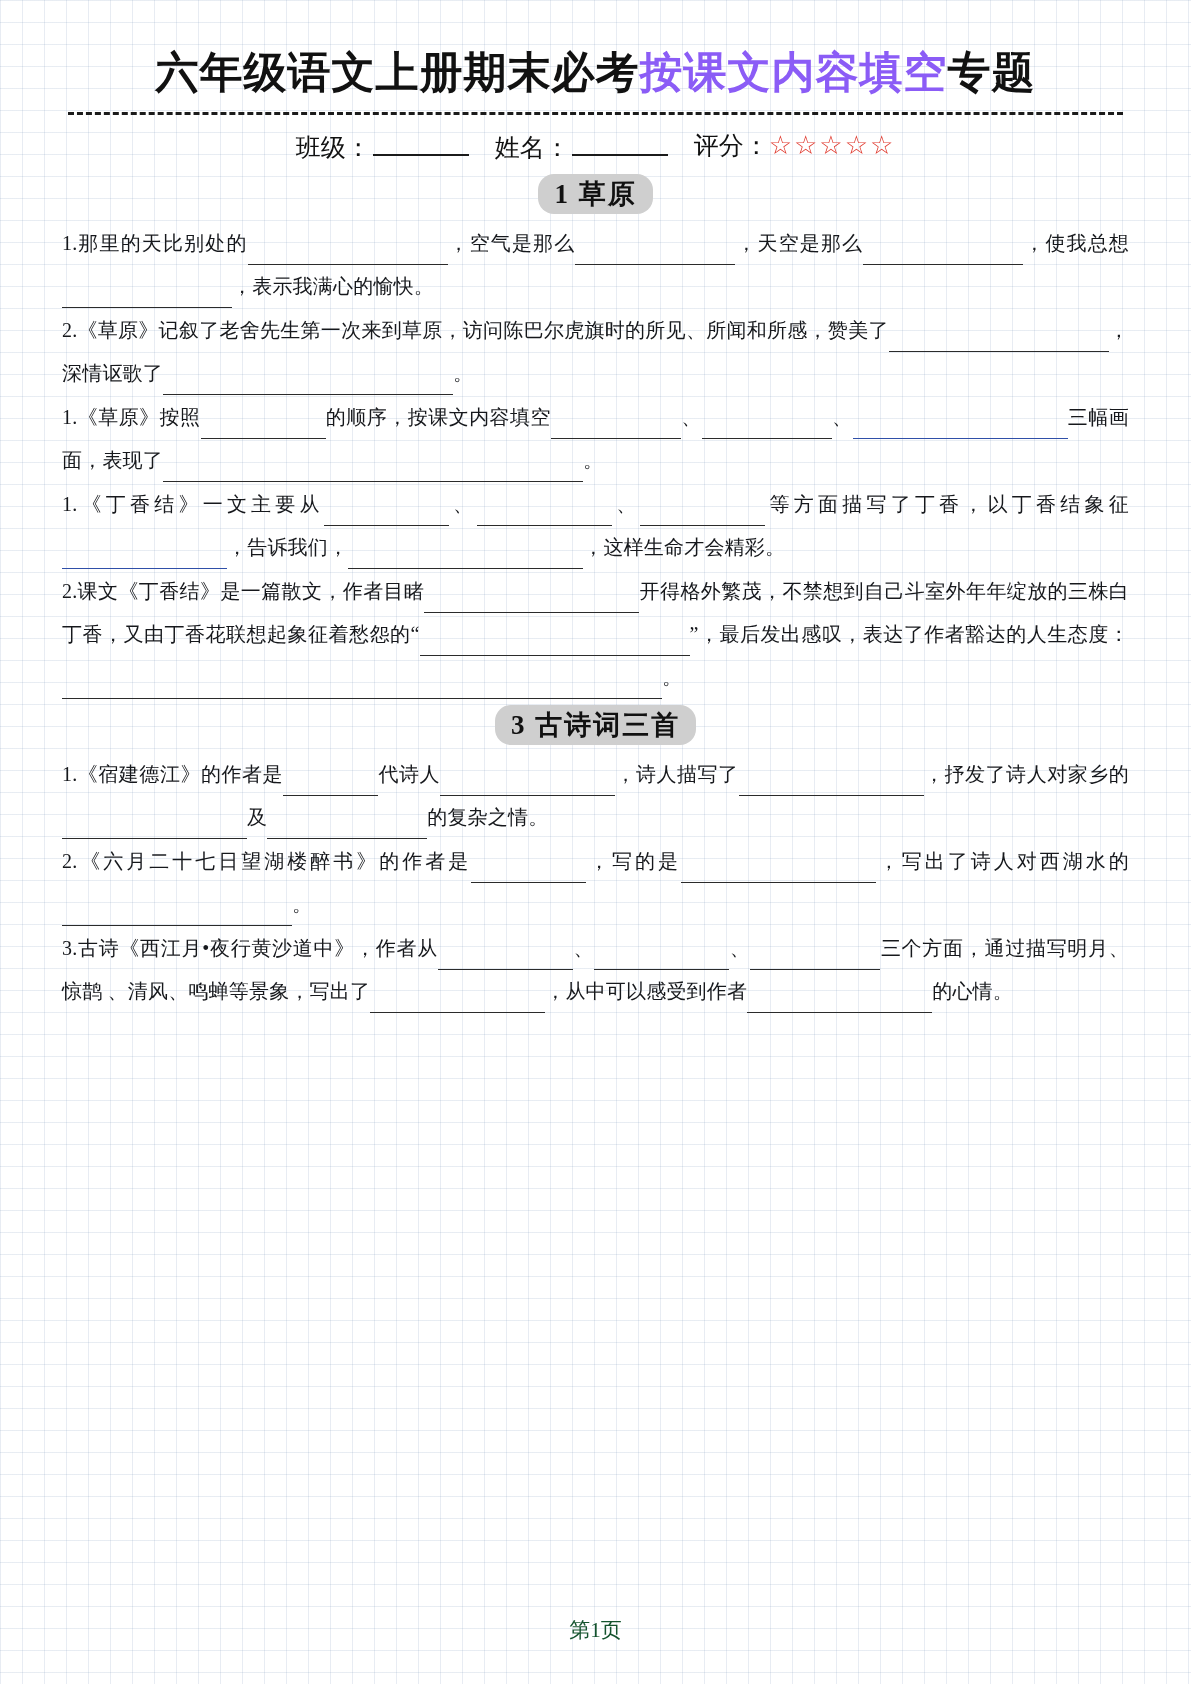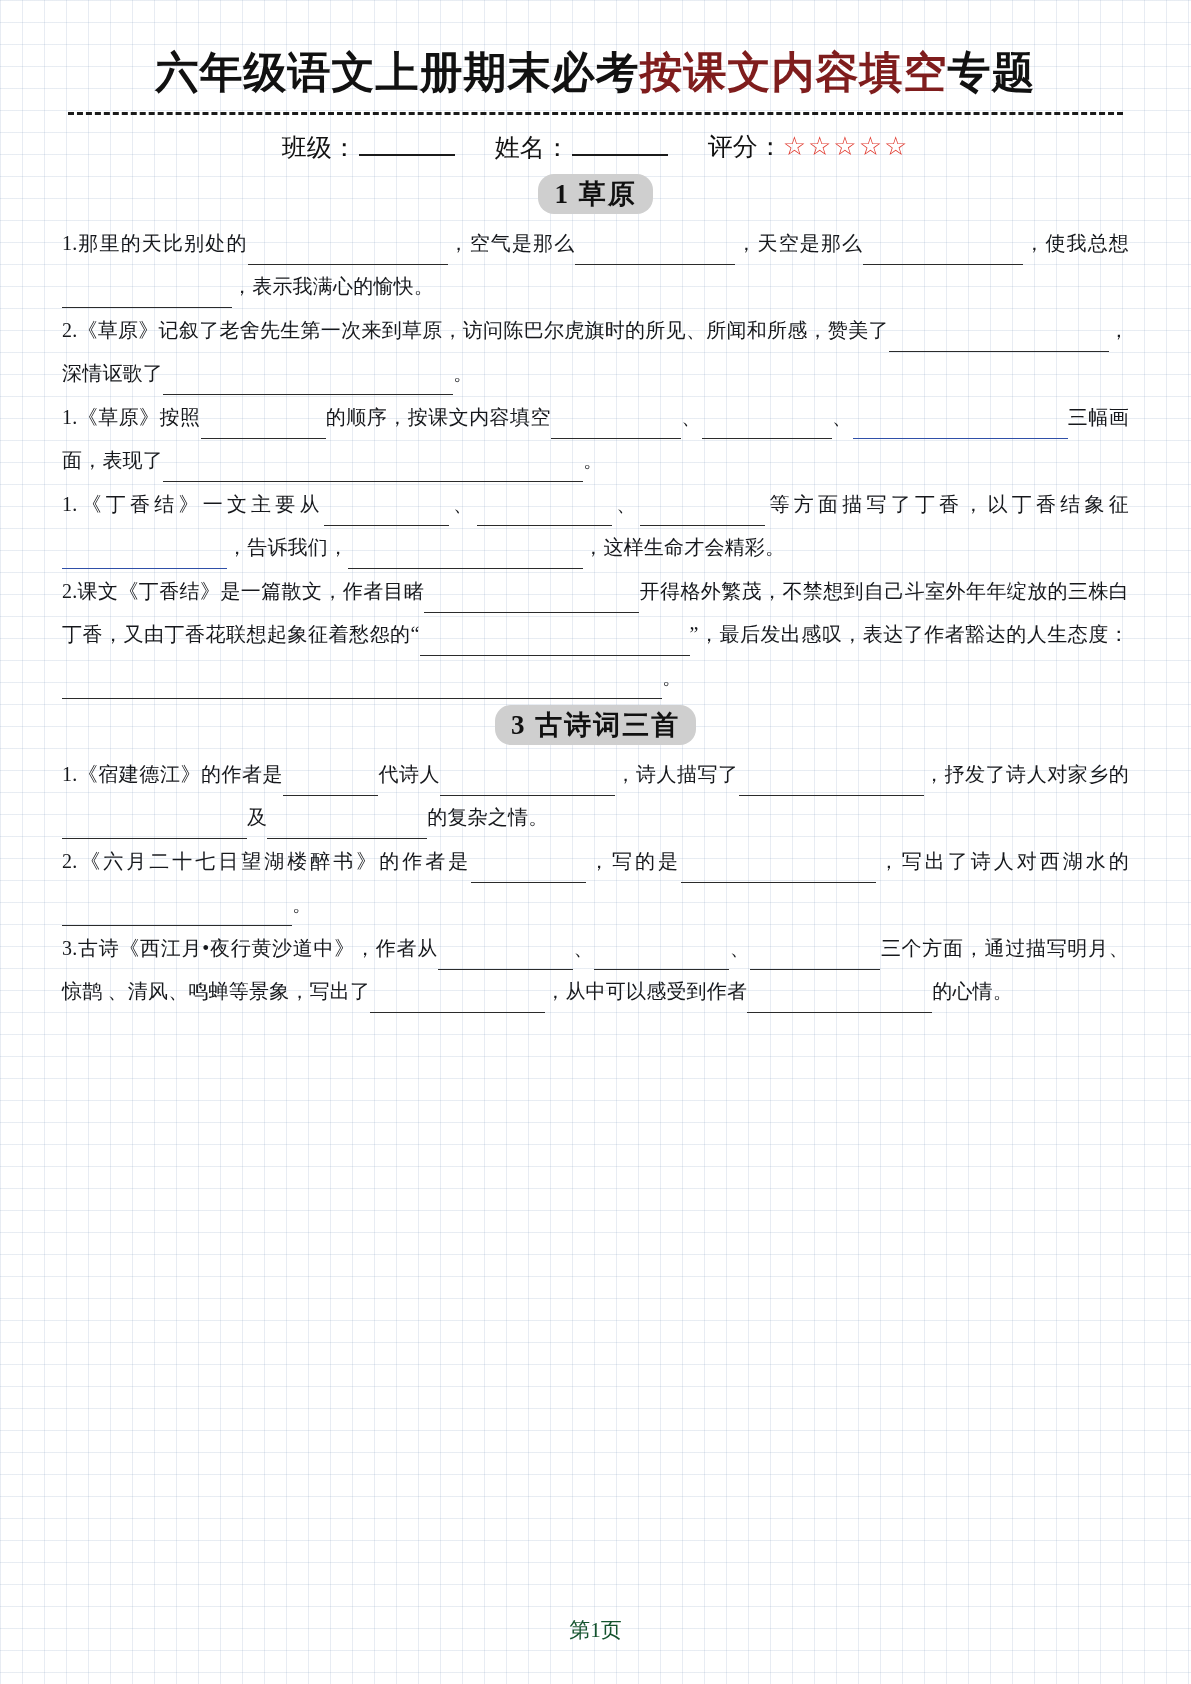--- a/index.html
+++ b/index.html
@@ -34,32 +34,32 @@
 
   .title {
     text-align: center;
     font-size: 43px;
     font-weight: bold;
     letter-spacing: 1px;
     color: #111;
     white-space: nowrap;
     font-family: "Liberation Serif", "DejaVu Serif", serif;
   }
-  .title .accent { color: #7f1d1d; }
+  .title .accent { color: #8b5cf6; }
 
   .title-rule {
     border-top: 3px dashed #1b1b1b;
     margin: 10px 6px 14px 6px;
   }
 
   .meta-row {
     display: flex;
     justify-content: center;
-    align-items: center;
-    gap: 38px;
+    align-items: flex-start;
+    gap: 24px;
     font-size: 25px;
     color: #111;
     margin-bottom: 10px;
   }
   .meta-item { display: inline-flex; align-items: baseline; }
   .meta-label { white-space: nowrap; }
   .blank-line {
     display: inline-block;
     border-bottom: 2px solid #1b1b1b;
     height: 1em;

